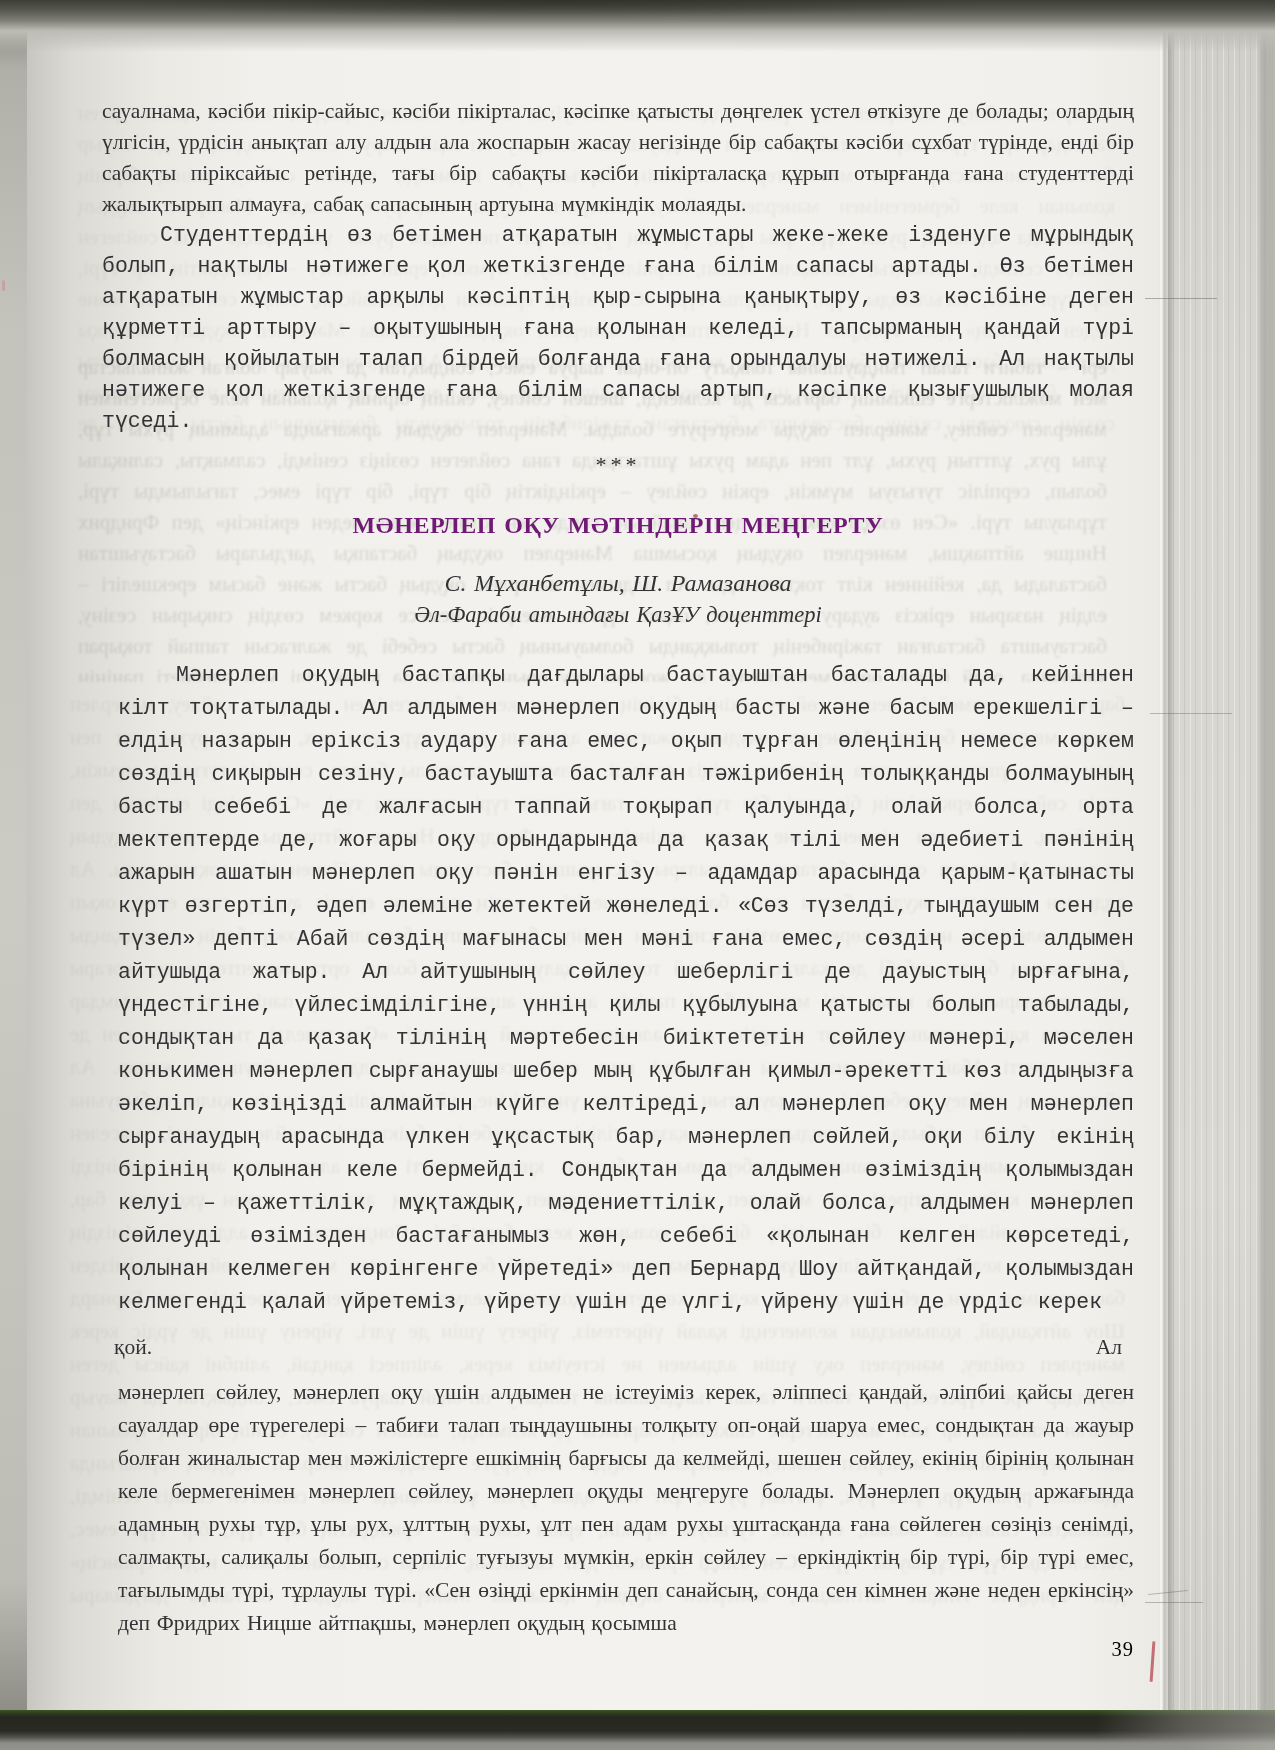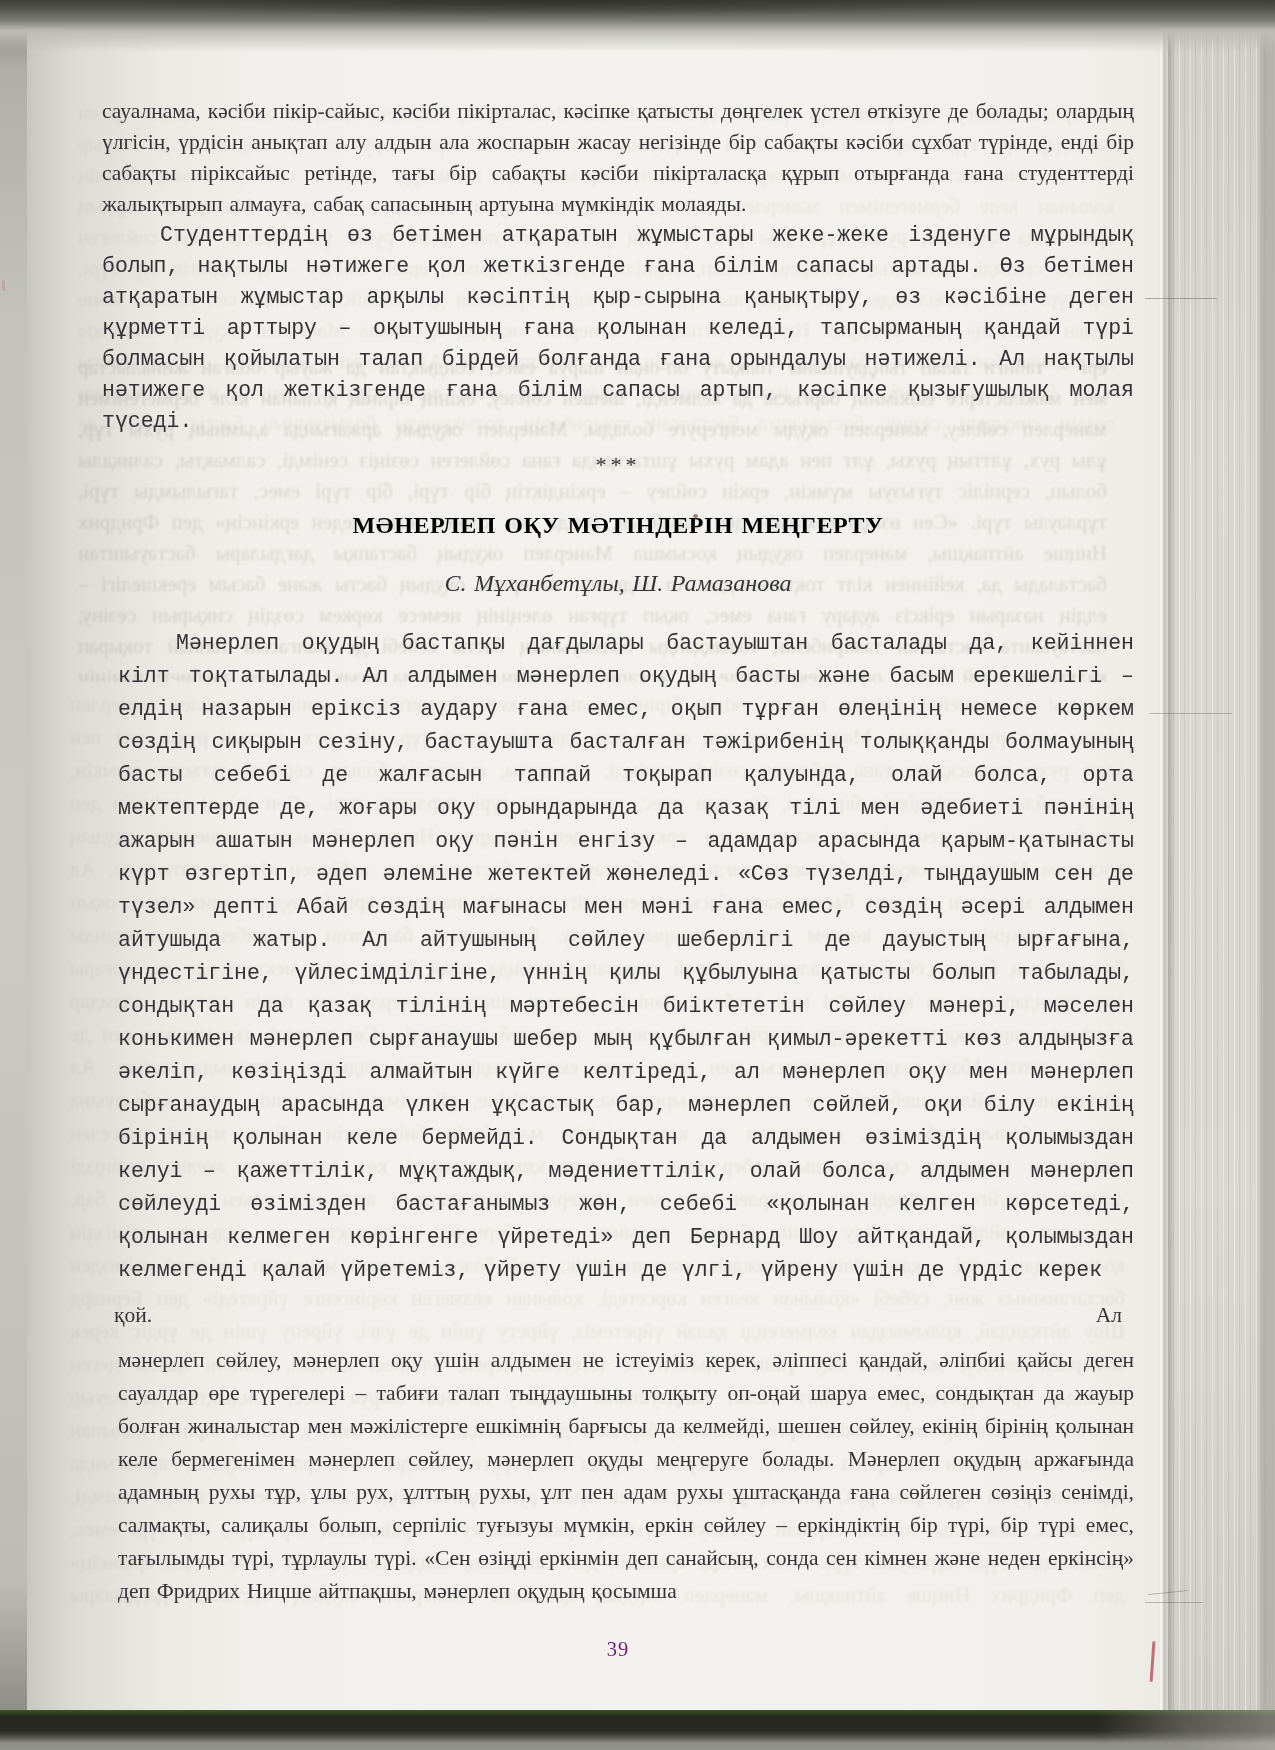--- a/index.html
+++ b/index.html
@@ -59,32 +59,32 @@
     text-align:justify;word-spacing:1.5px;
   }
   .para{margin:0;}
   .indent{text-indent:58px;font-family:Liberation Mono, monospace;}
   .separator{
     margin:12px 0 0 0;text-align:center;text-indent:0;
     font-size:22px;letter-spacing:4px;color:#2f2f31;
   }
   .article-title{
     margin:30px 0 0 0;text-align:center;text-indent:0;
-    font-weight:bold;font-size:24px;letter-spacing:.6px;color:#000000;
+    font-weight:bold;font-size:24px;letter-spacing:.6px;color:#701a75;
   }
   .byline{margin:26px 0 0 0;text-align:center;text-indent:0;font-style:italic;font-size:24px;line-height:32px;}
   .affiliation{margin:0;text-align:center;text-indent:0;font-style:italic;font-size:22.5px;line-height:32px;}
   .article-body{margin:28px 0 0 16px;line-height:33px;}
   .hang-line{
     display:flex;justify-content:space-between;
     line-height:33px;margin:12px;
   }
   .page-number{
     position:absolute;left:0;top:1538px;width:100%;
-    text-align:center;font-size:20.5px;color:#701a75;letter-spacing:1px;
+    text-align:right;font-size:20.5px;color:#000000;letter-spacing:1px;
   }
   
   .artifact{position:absolute;z-index:7;pointer-events:none;}
   .red-mark{
     left:1151px;top:1641px;width:3px;height:41px;
     background:#b5454f;opacity:.75;border-radius:2px;
     transform:rotate(4deg);filter:blur(.4px);
   }
   .ink-speck{
     left:693px;top:514px;width:5px;height:4px;border-radius:50%;
@@ -119,20 +119,21 @@
 <div class="bleed bleed-b" aria-hidden="true"> барғысы да келмейді, шешен сөйлеу, екінің бірінің қолынан келе бермегенімен мәнерлеп сөйлеу, мәнерлеп оқуды меңгеруге болады. Мәнерлеп оқудың аржағында адамның рухы тұр, ұлы рух, ұлттың рухы, ұлт пен адам рухы ұштасқанда ғана сөйлеген сөзіңіз сенімді, салмақты, салиқалы болып, серпіліс туғызуы мүмкін, еркін сөйлеу – еркіндіктің бір түрі, бір түрі емес, тағылымды түрі, тұрлаулы түрі. «Сен өзіңді еркінмін деп санайсың, сонда сен кімнен және неден еркінсің» деп Фридрих Ницше айтпақшы, мәнерлеп оқудың қосымша Мәнерлеп оқудың бастапқы дағдылары бастауыштан басталады да, кейіннен кілт тоқтатылады. Ал алдымен мәнерлеп оқудың басты және басым ерекшелігі – елдің назарын еріксіз аудару ғана емес, оқып тұрған өлеңінің немесе көркем сөздің сиқырын сезіну, бастауышта басталған тәжірибенің толыққанды болмауының басты себебі де жалғасын таппай тоқырап қалуында, олай болса, орта мектептерде де, жоғары оқу орындарында да қазақ тілі мен әдебиеті пәнінің ажарын ашатын мәнерлеп оқу пәнін енгізу – адамдар арасында қарым-қатынасты күрт өзгертіп, әдеп әлеміне жетектей жөнеледі. «Сөз түзелді, тыңдаушым сен де түзел» депті Абай сөздің мағынасы мен мәні ғана емес, сөздің әсері алдымен айтушыда жатыр. Ал айтушының сөйлеу шеберлігі де дауыстың ырғағына, үндестігіне, үйлесімділігіне, үннің қилы құбылуына қатысты болып табылады, сондықтан да қазақ тілінің мәртебесін биіктететін сөйлеу мәнері, мәселен конькимен мәнерлеп сырғанаушы шебер мың құбылған қимыл-әрекетті көз алдыңызға әкеліп, көзіңізді алмайтын күйге келтіреді, ал мәнерлеп оқу мен мәнерлеп сырғанаудың арасында үлкен ұқсастық бар, мәнерлеп сөйлей, оқи білу екінің бірінің қолынан келе бермейді. Сондықтан да алдымен өзіміздің қолымыздан келуі – қажеттілік, мұқтаждық, мәдениеттілік, олай болса, алдымен мәнерлеп сөйлеуді өзімізден бастағанымыз жөн, себебі «қолынан келген көрсетеді, қолынан келмеген көрінгенге үйретеді» деп Бернард Шоу айтқандай, қолымыздан келмегенді қалай үйретеміз, үйрету үшін де үлгі, үйрену үшін де үрдіс керек мәнерлеп сөйлеу, мәнерлеп оқу үшін алдымен не істеуіміз керек, әліппесі қандай, әліпбиі қайсы деген сауалдар өре түрегелері – табиғи талап тыңдаушыны толқыту оп-оңай шаруа емес, сондықтан да жауыр болған жиналыстар мен мәжілістерге ешкімнің барғысы да келмейді, шешен сөйлеу, екінің бірінің қолынан келе бермегенімен мәнерлеп сөйлеу, мәнерлеп оқуды меңгеруге болады. Мәнерлеп оқудың аржағында адамның рухы тұр, ұлы рух, ұлттың рухы, ұлт пен адам рухы ұштасқанда ғана сөйлеген сөзіңіз сенімді, салмақты, салиқалы болып, серпіліс туғызуы мүмкін, еркін сөйлеу – еркіндіктің бір түрі, бір түрі емес, тағылымды түрі, тұрлаулы түрі. «Сен өзіңді еркінмін деп санайсың, сонда сен кімнен және неден еркінсің» деп Фридрих Ницше айтпақшы, мәнерлеп оқудың қосымша Мәнерлеп оқудың бастапқы дағдылары бастауыштан басталады да, кейіннен кілт тоқтатылады. Ал алдымен мәнерлеп оқудың басты және басым ерекшелігі – елдің назарын еріксіз аудару ғана емес, оқып тұрған өлеңінің немесе көркем сөздің сиқырын сезіну, бастауышта басталған тәжірибенің толыққанды болмауының басты себебі де жалғасын таппай тоқырап қалуында, олай болса, орта мектептерде де, жоғары оқу орындарында да қазақ тілі мен әдебиеті пәнінің ажарын ашатын мәнерлеп оқу пәнін енгізу – адамдар арасында қарым-қатынасты күрт өзгертіп, әдеп әлеміне жетектей жөнеледі. «Сөз түзелді, тыңдаушым сен де түзел» депті Абай сөздің мағынасы мен мәні ғана емес, сөздің әсері алдымен айтушыда жатыр. Ал айтушының сөйлеу шеберлігі де дауыстың ырғағына, үндестігіне, үйлесімділігіне, үннің қилы құбылуына қатысты болып табылады, сондықтан да қазақ тілінің мәртебесін биіктететін сөйлеу мәнері, мәселен конькимен мәнерлеп сырғанаушы шебер мың құбылған қимыл-әрекетті көз алдыңызға әкеліп, көзіңізді алмайтын күйге келтіреді, ал мәнерлеп оқу мен мәнерлеп сырғанаудың арасында үлкен ұқсастық бар, мәнерлеп сөйлей, оқи білу екінің бірінің қолынан келе бермейді. Сондықтан да алдымен өзіміздің қолымыздан келуі – қажеттілік, мұқтаждық, мәдениеттілік, олай болса, алдымен мәнерлеп сөйлеуді өзімізден бастағанымыз жөн, себебі «қолынан келген көрсетеді, қолынан келмеген көрінгенге үйретеді» деп Бернард Шоу айтқандай, қолымыздан келмегенді қалай үйретеміз, үйрету үшін де үлгі, үйрену үшін де үрдіс керек</div>
 
 <div class="text-col">
   <p class="para">сауалнама, кәсіби пікір-сайыс, кәсіби пікірталас, кәсіпке қатысты дөңгелек үстел өткізуге де болады; олардың үлгісін, үрдісін анықтап алу алдын ала жоспарын жасау негізінде бір сабақты кәсіби сұхбат түрінде, енді бір сабақты піріксайыс ретінде, тағы бір сабақты кәсіби пікірталасқа құрып отырғанда ғана студенттерді жалықтырып алмауға, сабақ сапасының артуына мүмкіндік молаяды.</p>
   <p class="para indent">Студенттердің өз бетімен атқаратын жұмыстары жеке-жеке ізденуге мұрындық болып, нақтылы нәтижеге қол жеткізгенде ғана білім сапасы артады. Өз бетімен атқаратын жұмыстар арқылы кәсіптің қыр-сырына қанықтыру, өз кәсібіне деген құрметті арттыру – оқытушының ғана қолынан келеді, тапсырманың қандай түрі болмасын қойылатын талап бірдей болғанда ғана орындалуы нәтижелі. Ал нақтылы нәтижеге қол жеткізгенде ғана білім сапасы артып, кәсіпке қызығушылық молая түседі.</p>
 
   <p class="separator">***</p>
 
   <p class="article-title">МӘНЕРЛЕП ОҚУ МӘТІНДЕРІН МЕҢГЕРТУ</p>
   <p class="byline">С. Мұханбетұлы, Ш. Рамазанова</p>
+  <p class="affiliation">Әл-Фараби атындағы ҚазҰУ доценттері</p>
 
   <p class="para indent article-body">Мәнерлеп оқудың бастапқы дағдылары бастауыштан басталады да, кейіннен кілт тоқтатылады. Ал алдымен мәнерлеп оқудың басты және басым ерекшелігі – елдің назарын еріксіз аудару ғана емес, оқып тұрған өлеңінің немесе көркем сөздің сиқырын сезіну, бастауышта басталған тәжірибенің толыққанды болмауының басты себебі де жалғасын таппай тоқырап қалуында, олай болса, орта мектептерде де, жоғары оқу орындарында да қазақ тілі мен әдебиеті пәнінің ажарын ашатын мәнерлеп оқу пәнін енгізу – адамдар арасында қарым-қатынасты күрт өзгертіп, әдеп әлеміне жетектей жөнеледі. «Сөз түзелді, тыңдаушым сен де түзел» депті Абай сөздің мағынасы мен мәні ғана емес, сөздің әсері алдымен айтушыда жатыр. Ал айтушының сөйлеу шеберлігі де дауыстың ырғағына, үндестігіне, үйлесімділігіне, үннің қилы құбылуына қатысты болып табылады, сондықтан да қазақ тілінің мәртебесін биіктететін сөйлеу мәнері, мәселен конькимен мәнерлеп сырғанаушы шебер мың құбылған қимыл-әрекетті көз алдыңызға әкеліп, көзіңізді алмайтын күйге келтіреді, ал мәнерлеп оқу мен мәнерлеп сырғанаудың арасында үлкен ұқсастық бар, мәнерлеп сөйлей, оқи білу екінің бірінің қолынан келе бермейді. Сондықтан да алдымен өзіміздің қолымыздан келуі – қажеттілік, мұқтаждық, мәдениеттілік, олай болса, алдымен мәнерлеп сөйлеуді өзімізден бастағанымыз жөн, себебі «қолынан келген көрсетеді, қолынан келмеген көрінгенге үйретеді» деп Бернард Шоу айтқандай, қолымыздан келмегенді қалай үйретеміз, үйрету үшін де үлгі, үйрену үшін де үрдіс керек</p>
   <div class="hang-line">
     <span>қой.</span>
     <span>Ал</span>
   </div>
   <p class="para article-body" style="margin-top:0;">мәнерлеп сөйлеу, мәнерлеп оқу үшін алдымен не істеуіміз керек, әліппесі қандай, әліпбиі қайсы деген сауалдар өре түрегелері – табиғи талап тыңдаушыны толқыту оп-оңай шаруа емес, сондықтан да жауыр болған жиналыстар мен мәжілістерге ешкімнің барғысы да келмейді, шешен сөйлеу, екінің бірінің қолынан келе бермегенімен мәнерлеп сөйлеу, мәнерлеп оқуды меңгеруге болады. Мәнерлеп оқудың аржағында адамның рухы тұр, ұлы рух, ұлттың рухы, ұлт пен адам рухы ұштасқанда ғана сөйлеген сөзіңіз сенімді, салмақты, салиқалы болып, серпіліс туғызуы мүмкін, еркін сөйлеу – еркіндіктің бір түрі, бір түрі емес, тағылымды түрі, тұрлаулы түрі. «Сен өзіңді еркінмін деп санайсың, сонда сен кімнен және неден еркінсің» деп Фридрих Ницше айтпақшы, мәнерлеп оқудың қосымша</p>
 
   <div class="page-number">39</div>
 </div>

